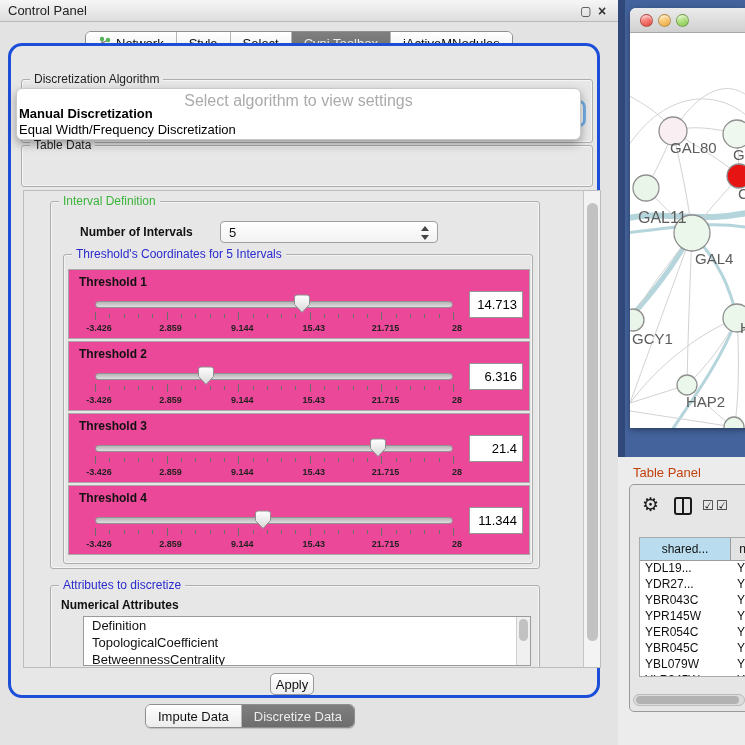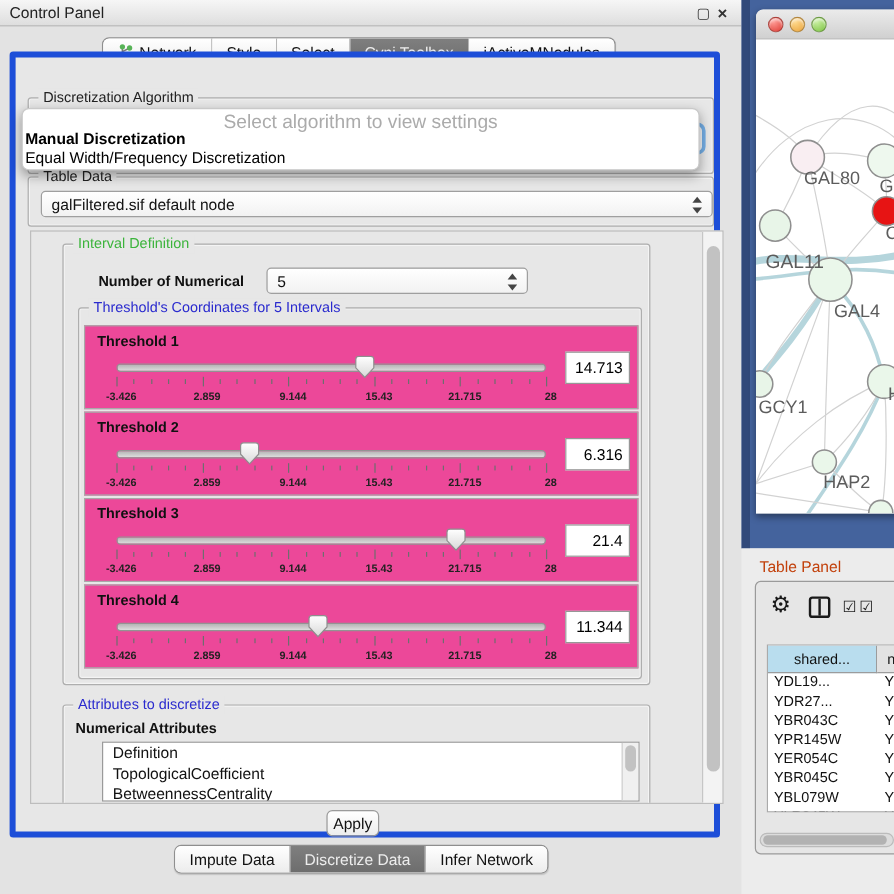--- a/index.html
+++ b/index.html
@@ -18,21 +18,21 @@
   .segbar { position:absolute; display:flex; height:24px; border:1px solid #8f8f8f;
     border-radius:6px; overflow:hidden; background:#fff; box-shadow:0 1px 1px rgba(0,0,0,.15); }
   .seg { display:flex; align-items:center; justify-content:center; gap:5px; padding:0 12px;
     font-size:13px; color:#111; background:linear-gradient(#ffffff,#ececec);
     border-right:1px solid #b6b6b6; white-space:nowrap; }
   .seg:last-child { border-right:none; }
   .seg.active { background:linear-gradient(#7f7f7f,#6d6d6d); color:#ededed; }
   .net-ic svg { display:block; }
 
   .content { position:absolute; left:8px; top:43px; width:592px; height:655px;
-    background:#e7e7e7; border:5px solid #1d4ed8; border-radius:3px; }
+    background:#e7e7e7; border:3px solid #1d4ed8; border-radius:14px; }
 
   .group { position:absolute; border:1px solid #aeaeae; border-radius:3px;
     box-shadow:inset 0 0 0 1px rgba(255,255,255,.55); }
   .group > .gtitle { position:absolute; top:-8px; left:8px; background:#e7e7e7;
     padding:0 4px; font-size:12px; color:#222; line-height:15px; }
   .gtitle.green { color:#3cb43c; }
   .gtitle.blue { color:#2a2ace; }
 
   .combo { position:absolute; height:22px; background:linear-gradient(#ffffff,#f2f2f2);
     border:1px solid #9f9f9f; border-radius:4px; font-size:13px; color:#111;
@@ -178,34 +178,27 @@
     <div class="popup" style="left:5px; top:42px;">
       <div class="ph">Select algorithm to view settings</div>
       <div id="popup-items">
           <div class="pitem b">Manual Discretization</div>
           <div class="pitem r">Equal Width/Frequency Discretization</div>
         </div>
     </div>
 
     <div class="group" style="left:10px; top:99px; width:572px; height:42px;">
       <span class="gtitle">Table Data</span>
-      <div class="combo" style="left:10px; top:11px; width:560px;">
-        <span>galFiltered.sif default node</span>
-        <span class="stepper">
-            <i class="up"></i>
-            <i class="dn"></i>
-          </span>
-      </div>
     </div>
 
     <div class="scrollpane">
 
       <div class="group" style="left:26px; top:10px; width:490px; height:368px;">
         <span class="gtitle green">Interval Definition</span>
-        <div style="position:absolute; left:29px; top:23px; font-size:12px; font-weight:bold; color:#111;">Number of Numerical</div>
+        <div style="position:absolute; left:29px; top:23px; font-size:12px; font-weight:bold; color:#111;">Number of Intervals</div>
         <div class="combo" style="left:169px; top:19px; width:218px;">
           <span>5</span>
           <span class="stepper">
               <i class="up"></i>
               <i class="dn"></i>
             </span>
         </div>
 
         <div class="group" style="left:12px; top:52px; width:470px; height:310px;">
           <span class="gtitle blue">Threshold's Coordinates for 5 Intervals</span>
@@ -443,23 +436,20 @@
 
     <div class="apply-btn" style="left:259px; top:627px;">Apply</div>
   </div>
 
   <div class="segbar" style="left:145px; top:704px;" id="bottom-tabs">
       <div class="seg">
         <span>Impute Data</span>
       </div>
       <div class="seg active">
         <span>Discretize Data</span>
-      </div>
-      <div class="seg">
-        <span>Infer Network</span>
       </div>
     </div>
 </div>
 
 <div class="right-side">
   <div class="blue-area">
     <div class="darkedge"></div>
     <div class="net-window">
       <div class="net-titlebar">
         <span class="light red"></span>

